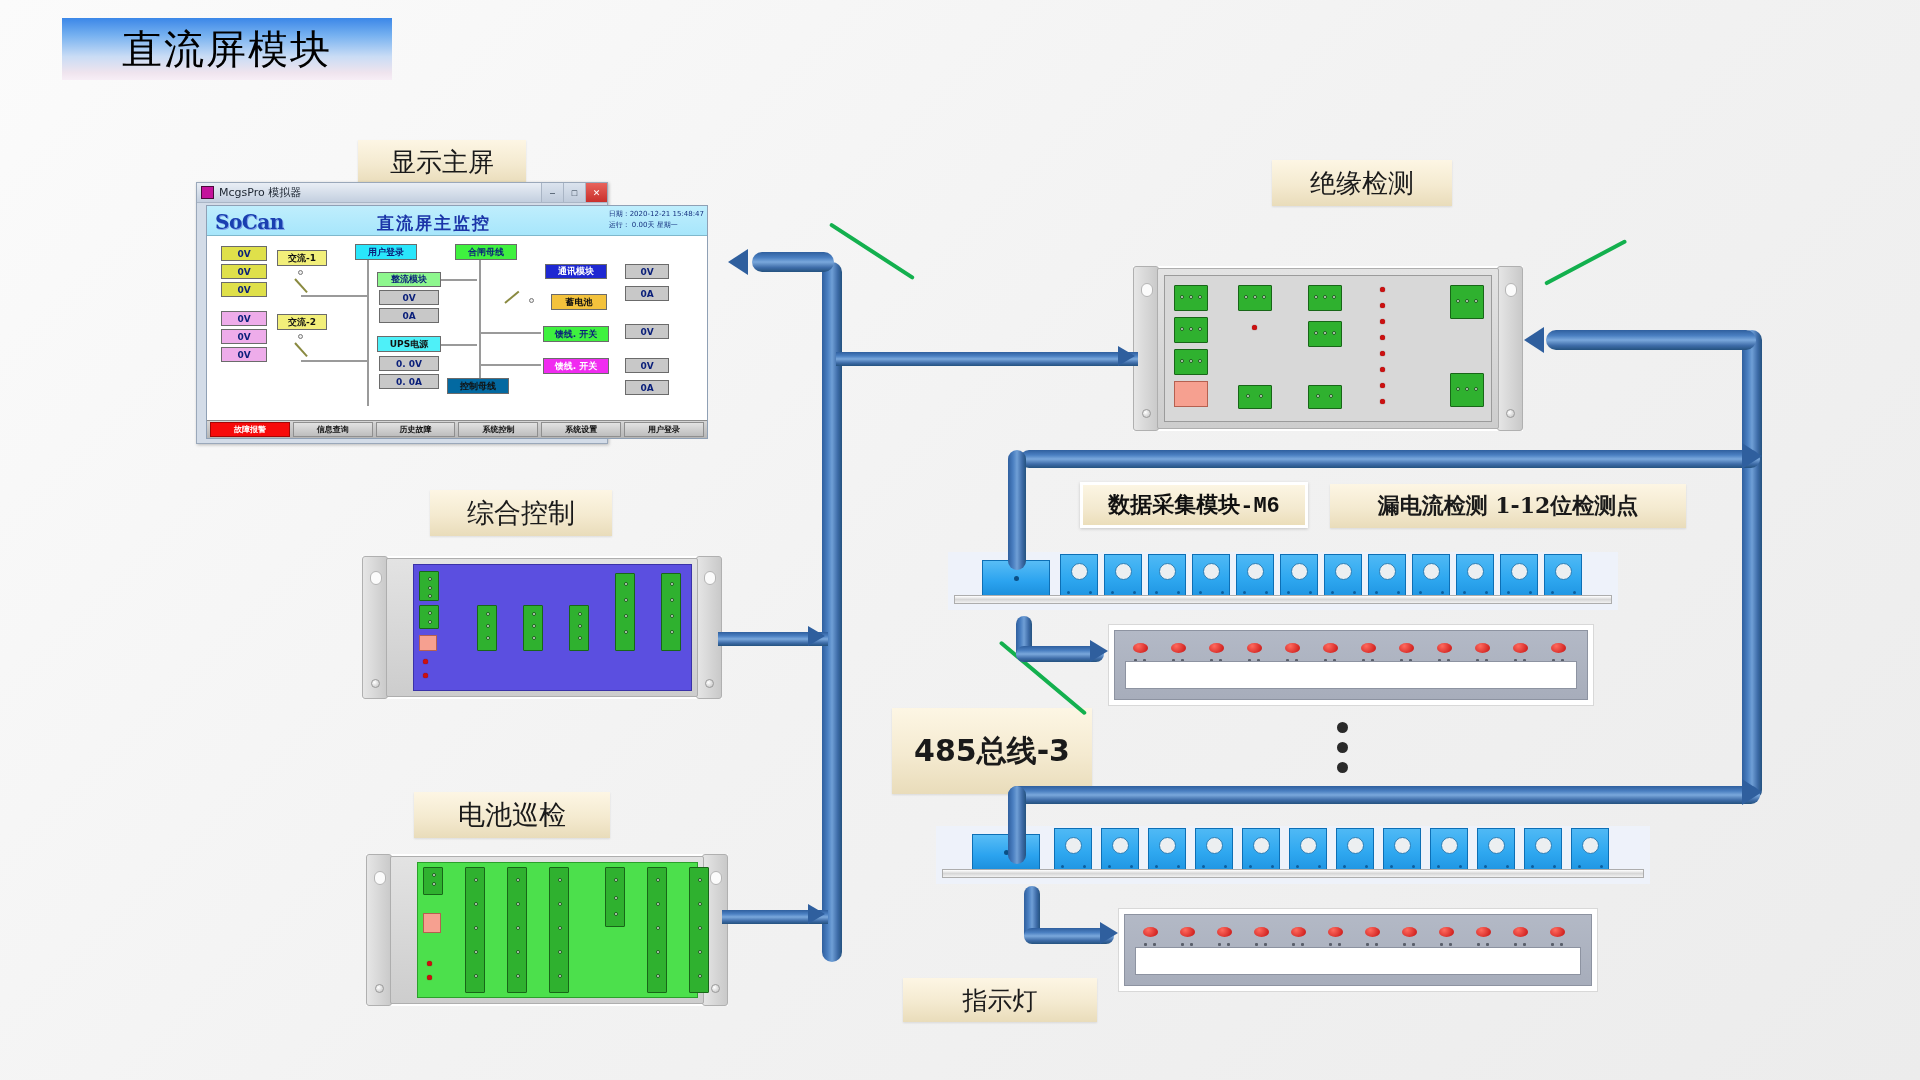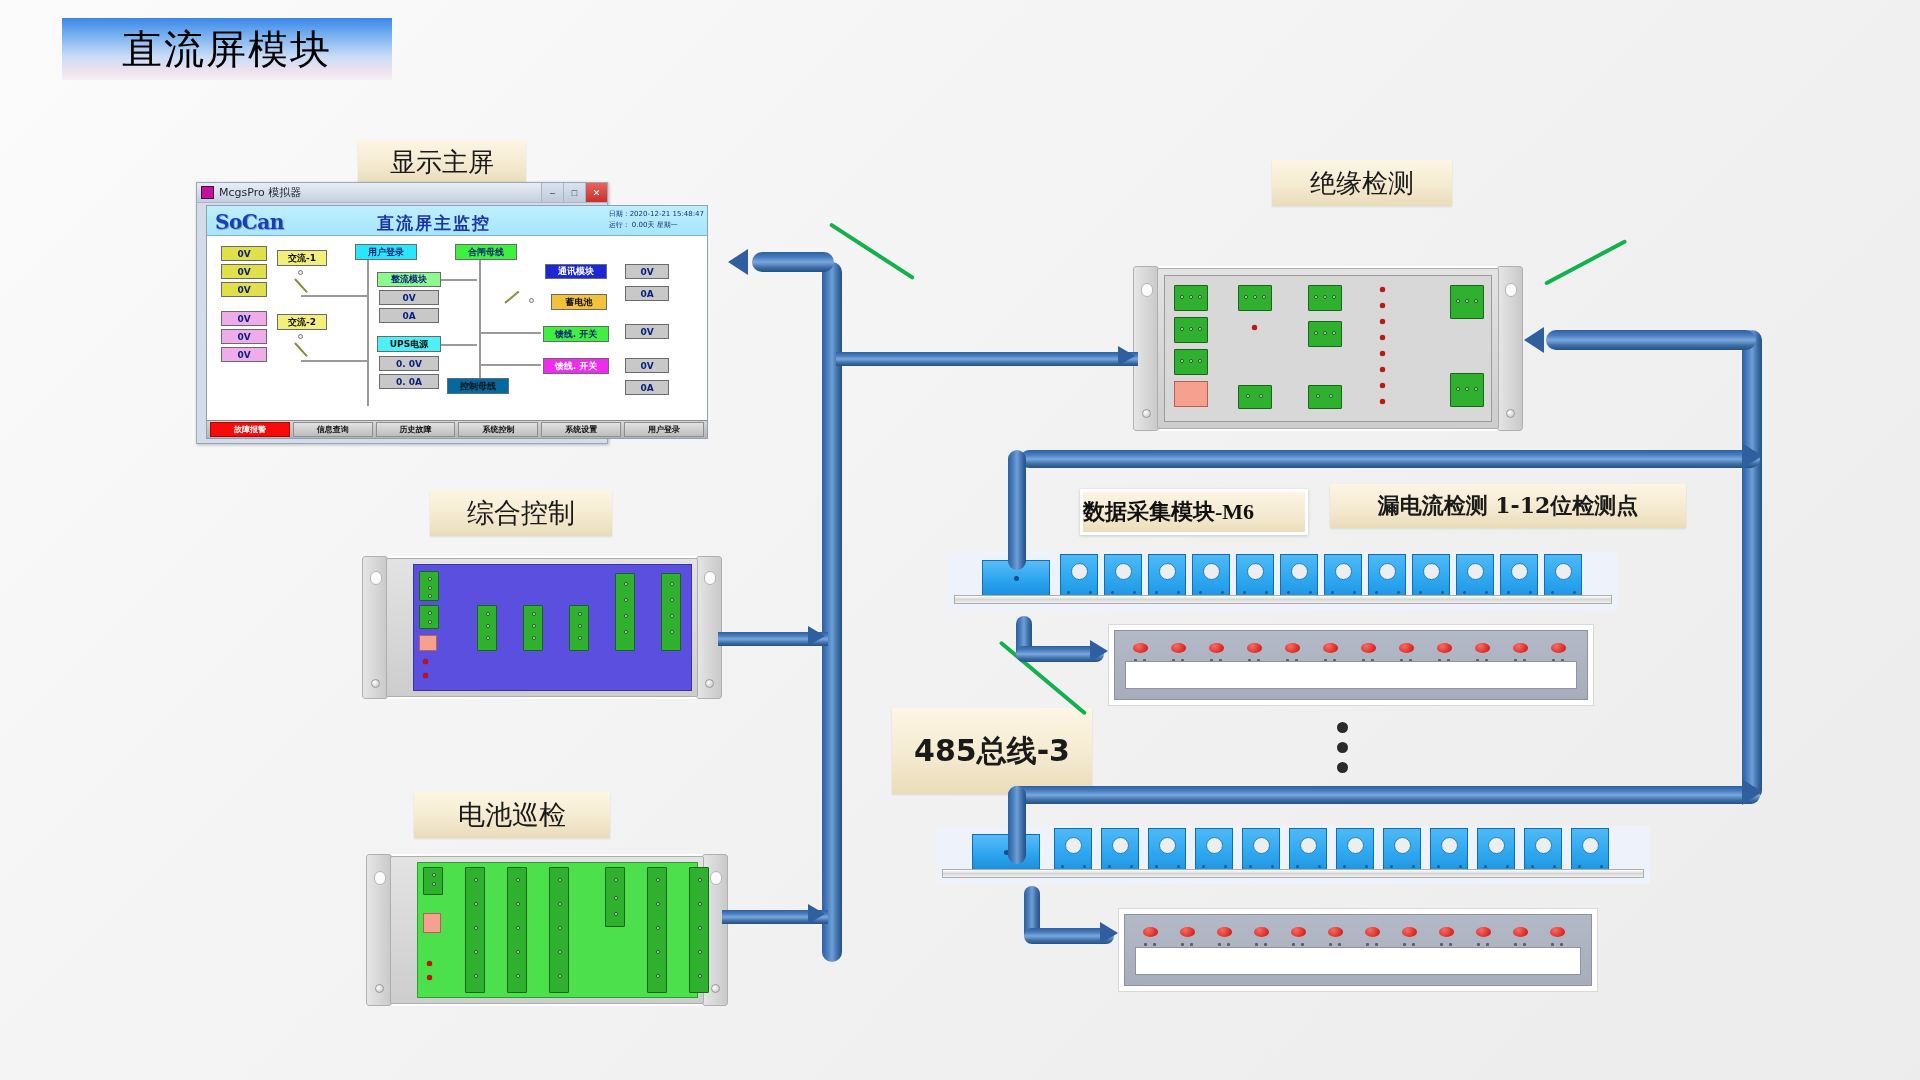--- a/index.html
+++ b/index.html
@@ -36,23 +36,23 @@
     font-family: "DejaVu Sans", sans-serif;
     box-shadow: 0 1px 2px rgba(0,0,0,0.10);
   }
   .caption.serif { font-family: "DejaVu Serif", serif; font-weight: 400; }
   .caption.bold  { font-weight: bold; }
 
   
   .callout {
     background: linear-gradient(to bottom, #fcf5e3 0%, #f3e9cf 60%, #ebdeba 100%);
     border: 3px solid #ffffff;
-    display: flex; align-items: center; 
-    font-family: Liberation Serif, serif; font-weight: bold;
-    color: #111; box-shadow: 0 1px 3px rgba(0,0,0,0.18); margin-top: 7px;
+    display: flex; align-items: center; justify-content: center;
+    font-family: Liberation Mono, monospace; font-weight: bold;
+    color: #111; box-shadow: 0 1px 3px rgba(0,0,0,0.18);
   }
 
   
   #hmi {
     left: 196px; top: 182px; width: 412px; height: 262px;
     background: #d3dce8;
     border: 1px solid #9aa8ba;
     box-shadow: 1px 1px 3px rgba(0,0,0,0.25);
   }
   #hmi-titlebar {
@@ -199,20 +199,23 @@
   <div class="abs caption serif" style="left:430px;top:490px;width:182px;height:46px;font-size:27px;">
     <span>综合控制</span>
   </div>
 
 
 
   <div class="abs caption bold" style="left:892px;top:708px;width:200px;height:86px;font-size:30px;line-height:40px;">
     <span>485总线-3</span>
   </div>
 
+  <div class="abs caption serif" style="left:903px;top:978px;width:194px;height:44px;font-size:25px;">
+    <span>指示灯</span>
+  </div>
 
   <div class="abs leader" style="left:830px;top:222px;width:100px;transform:rotate(33deg);"></div>
   <div class="abs leader" style="left:1545px;top:282px;width:92px;transform:rotate(-28deg);"></div>
   <div class="abs leader" style="left:1000px;top:640px;width:112px;transform:rotate(40deg);"></div>
 
   <div class="abs" id="hmi">
     <div id="hmi-titlebar">
       <div id="hmi-appicon"></div>
       <div id="hmi-apptitle">McgsPro 模拟器</div>
       <div id="hmi-wbtns">

